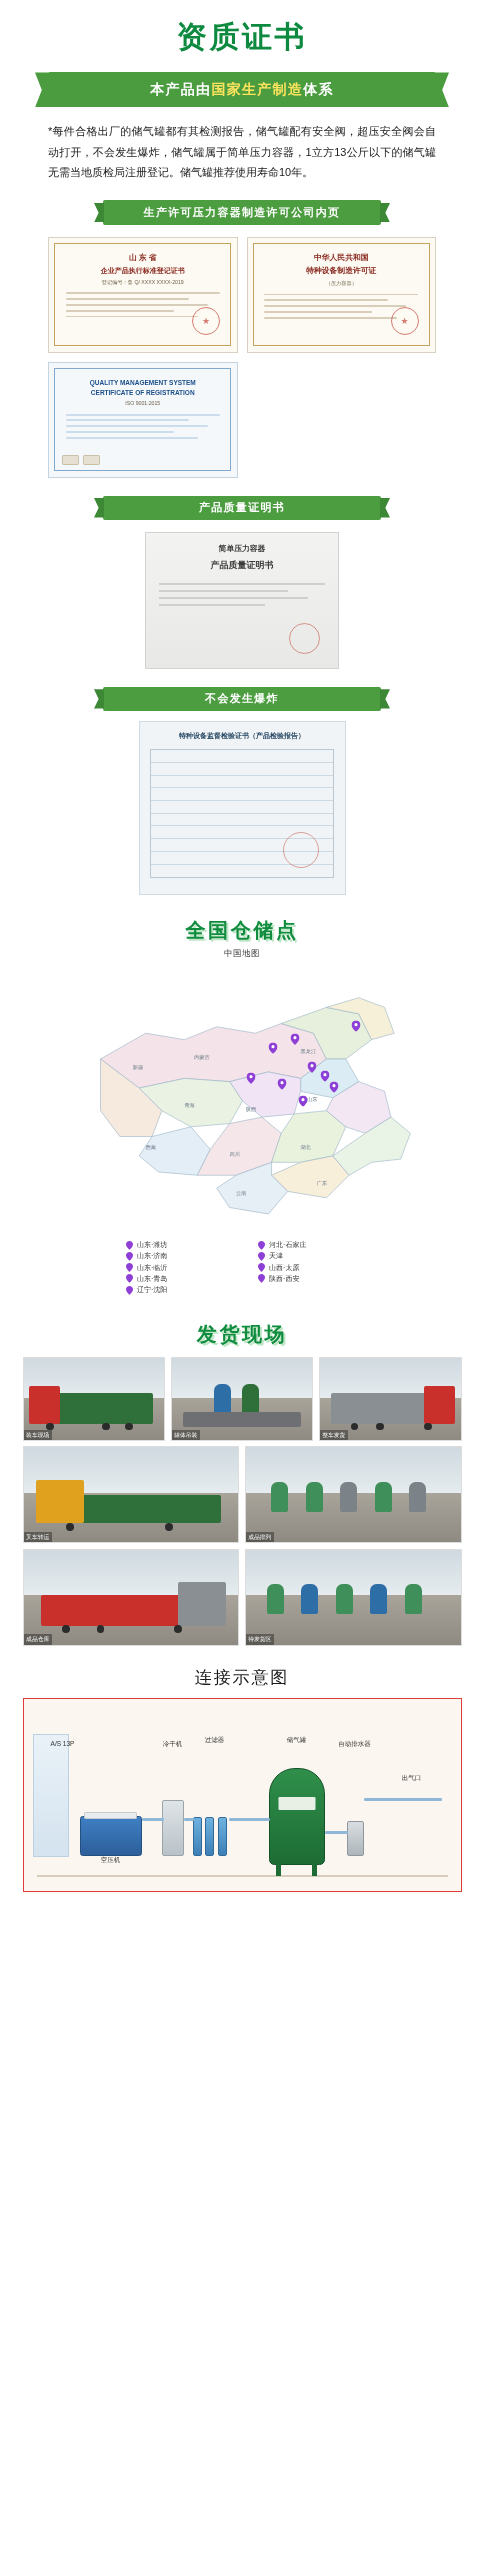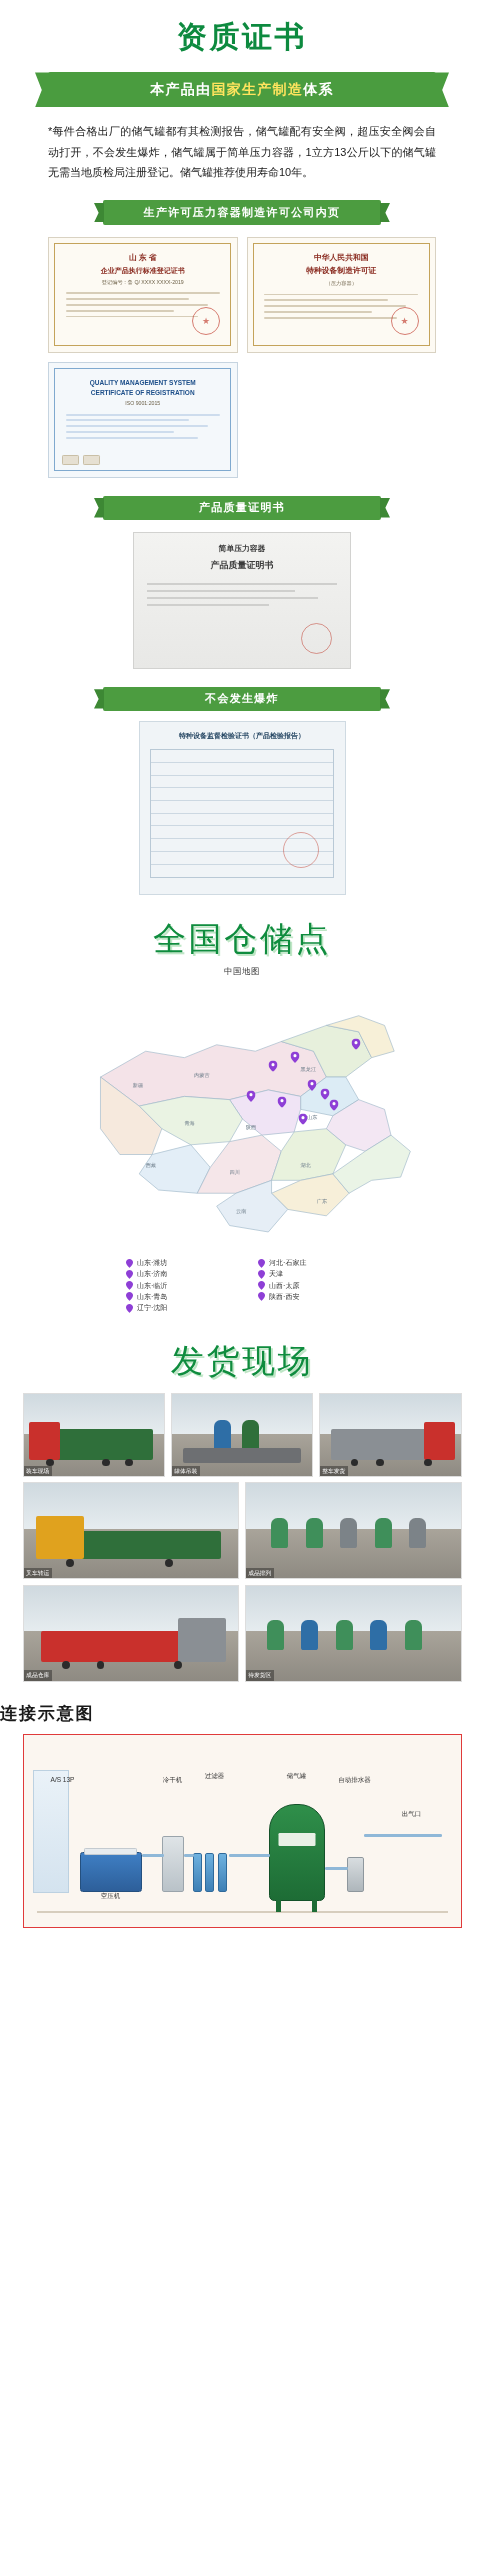--- a/index.html
+++ b/index.html
@@ -173,21 +173,21 @@
   .cert-badges em {
     width: 17px; height: 10.3px;
     background: #e6e0d2;
     border: 0.6px solid #c9bfa6;
     border-radius: 1.3px;
     display: block;
   }
 
   
   .doc-single {
-    width: 218px;
+    width: 194px;
     height: 137px;
     margin: 11.6px auto 0 auto;
     background: linear-gradient(180deg,#f3f3f1 0%, #e8e8e6 100%);
     border: 0.6px solid #d2d2d0;
     position: relative;
     padding: 10.3px 13px;
   }
   .doc-single .dt {
     text-align: center;
     font-size: 7.8px;
@@ -238,22 +238,22 @@
   }
 
   
   .big-head {
     width: 388px;
     margin: 22px auto 0 auto;
     text-align: center;
   }
   .big-head span {
     display: inline-block;
-    font-size: 33px;
-    font-weight: normal;
+    font-size: 20px;
+    font-weight: bold;
     color: #0f8c3e;
     letter-spacing: 2.6px;
     text-shadow: 1.9px 1.9px 0 #bfe6c6;
   }
 
   .map-label {
     text-align: center;
     font-size: 8.4px;
     color: #333;
     margin-top: 4px;
@@ -347,24 +347,24 @@
     width: 439px;
     margin: 5.2px auto 0 auto;
     display: grid;
     grid-template-columns: repeat(2, 1fr);
     gap: 5.2px;
   }
   .gallery-2 .photo { height: 97px; }
 
   
   .diag-title {
-    text-align: left;
+    text-align: center;
     font-size: 17px;
     color: #1a1a1a;
-    font-weight: bold;
+    font-weight: normal;
     letter-spacing: 1.9px;
     margin-top: 20.7px;
   }
   .diagram {
     width: 439px;
     height: 194px;
     margin: 9px auto 19.4px auto;
     border: 1.3px solid #e03a3a;
     background: #fbf6f0;
     position: relative;

